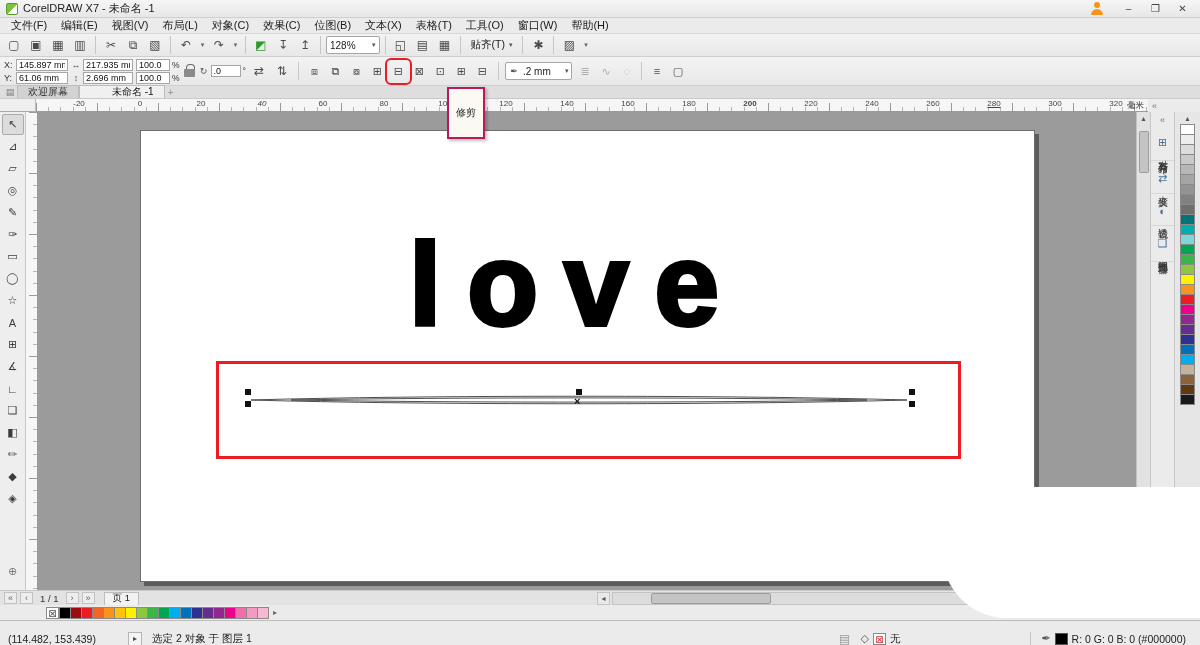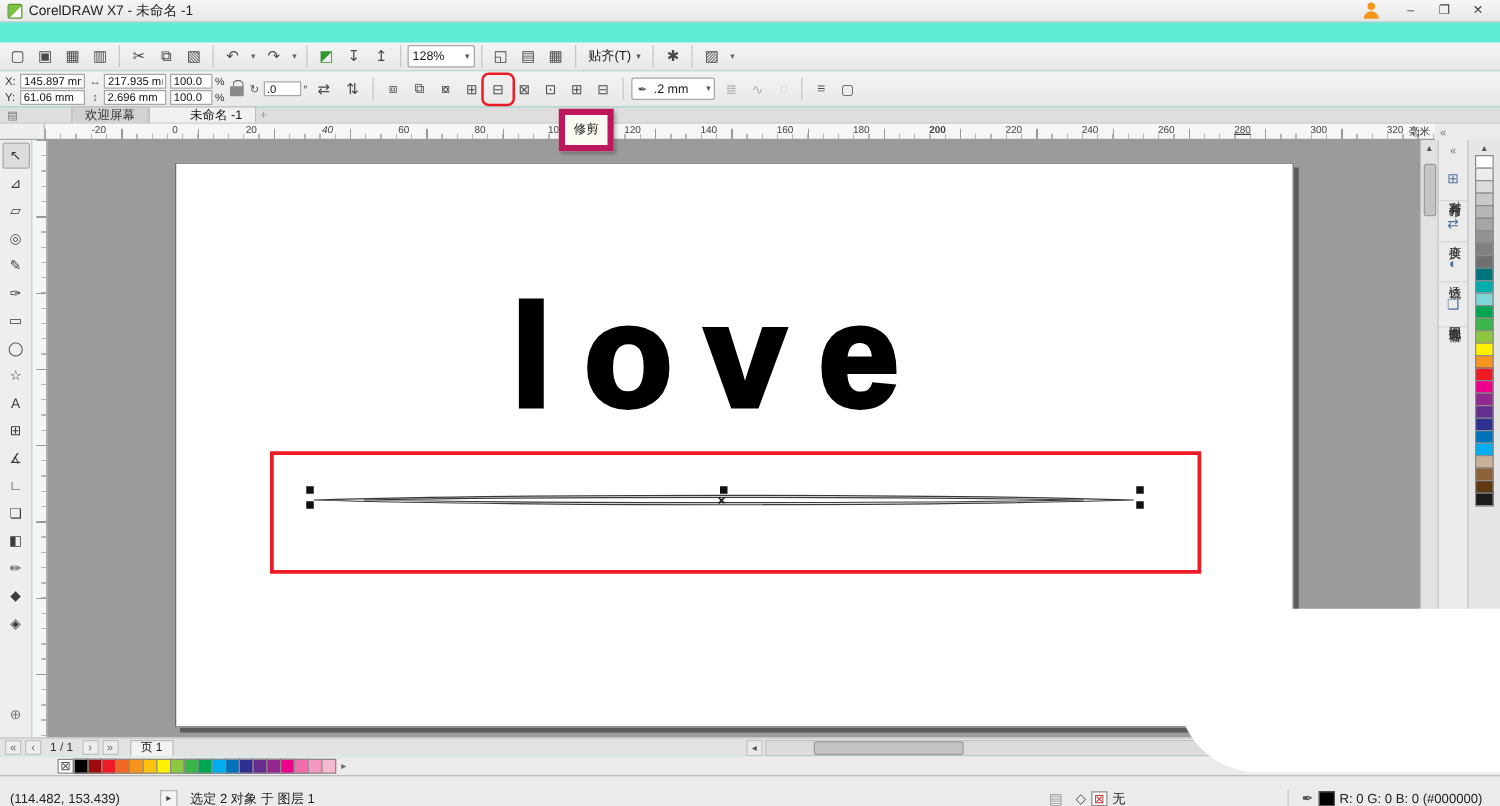--- a/index.html
+++ b/index.html
@@ -44,21 +44,21 @@
 .pct{font-size:8.5px;color:#333;}
 .lockbtn{width:13px;height:22px;position:relative;}
 .lockbtn::before{content:"";position:absolute;left:3px;top:4px;width:7px;height:5px;border:1.5px solid #666;border-bottom:none;border-radius:4px 4px 0 0;}
 .lockbtn::after{content:"";position:absolute;left:1px;top:9px;width:11px;height:8px;background:#8a8a8a;border-radius:1px;}
 .hl{outline:2px solid #ec1c24;outline-offset:2px;}
 .sgroup{display:flex;align-items:center;gap:2px;}
 
 
 .tabbar{position:absolute;left:0;top:86px;width:1200px;height:13px;background:#dedede;border-bottom:1px solid #c9c9c9;display:flex;align-items:flex-end;padding-left:3px;}
 .tabicon{width:14px;height:12px;font-size:9px;color:#777;display:flex;align-items:center;justify-content:center;}
-.dtabs{display:flex;align-items:flex-end;height:13px;margin-left:40px;}
+.dtabs{display:flex;align-items:flex-end;height:13px;}
 .dtab{height:13px;padding:0 10px;font-size:10px;display:flex;align-items:center;background:#d2d2d2;border:1px solid #bdbdbd;border-bottom:none;color:#333;}
 .dtab.active{background:#f0f0f0;color:#111;padding-left:32px;}
 .newtab{width:12px;height:12px;font-size:10px;color:#999;display:flex;align-items:center;justify-content:center;}
 
 
 .rulerrow{position:absolute;left:0;top:99px;width:1200px;height:13px;}
 .rcorner{position:absolute;left:0;top:0;width:36px;height:13px;background:#efefef;border-right:1px solid #bbb;border-bottom:1px solid #aaa;}
 .hruler{position:absolute;left:36px;top:0;width:1112px;height:13px;border-bottom:1px solid #9a9a9a;
  background:
  repeating-linear-gradient(to right,#9a9a9a 0 1px,transparent 1px 61px) left bottom/100% 8px no-repeat,
@@ -125,39 +125,53 @@
 .clip{font-size:12px;color:#9a9a9a;}
 .fillgrp,.outgrp{display:flex;align-items:center;gap:4px;}
 .fillicon{font-size:11px;color:#555;}
 .swx{width:13px;height:12px;border:1px solid #8a8a8a;background:#fff;font-size:10px;line-height:11px;text-align:center;color:#c33;}
 .swblack{width:13px;height:12px;border:1px solid #555;background:#000;}
 .ssep{width:1px;height:14px;background:#c6c6c6;}
 .spacer{width:110px;}
 
 
 .blob{position:absolute;left:942px;top:487px;width:258px;height:131px;background:#ffffff;border-radius:65px 0 0 65px;z-index:40;}
-.tooltip{position:absolute;left:447px;top:87px;z-index:70;background:#fafaf2;border:5px solid #be185d;box-shadow:2px 2px 3px rgba(0,0,0,0.25);padding:5px 7px;font-size:10px;line-height:1.3;color:#222;max-width:200px;}
+.tooltip{position:absolute;left:447px;top:87px;z-index:70;background:#fafaf2;border:2px solid #be185d;box-shadow:2px 2px 3px rgba(0,0,0,0.25);padding:17px 7px;font-size:10px;line-height:1.3;color:#222;max-width:200px;}
 .ttl{margin-bottom:1px;}
 </style>
 </head>
 <body>
 
 <div class="app">
 
   <div class="titlebar">
     <div class="applogo"></div>
     <span class="title">CorelDRAW X7 - 未命名 -1</span>
     <div class="tright">
       <div class="person"></div>
       <div class="wbtn">–</div>
       <div class="wbtn">❐</div>
       <div class="wbtn">✕</div>
     </div>
   </div>
 
+  <div class="menubar">
+      <div class="menu-item">文件(F)</div>
+      <div class="menu-item">编辑(E)</div>
+      <div class="menu-item">视图(V)</div>
+      <div class="menu-item">布局(L)</div>
+      <div class="menu-item">对象(C)</div>
+      <div class="menu-item">效果(C)</div>
+      <div class="menu-item">位图(B)</div>
+      <div class="menu-item">文本(X)</div>
+      <div class="menu-item">表格(T)</div>
+      <div class="menu-item">工具(O)</div>
+      <div class="menu-item">窗口(W)</div>
+      <div class="menu-item">帮助(H)</div>
+    </div>
 
   <div class="tb std">
       <div class="tbtn">▢</div>
       <div class="tbtn">▣</div>
       <div class="tbtn">▦</div>
       <div class="tbtn">▥</div>
       <div class="vsep"></div>
       <div class="tbtn">✂</div>
       <div class="tbtn">⧉</div>
       <div class="tbtn">▧</div>

